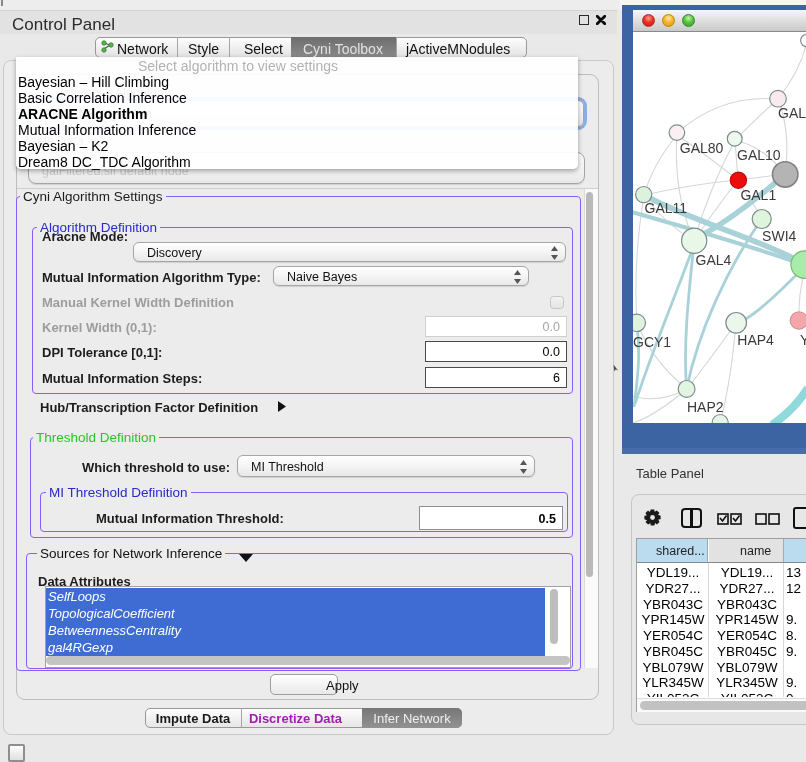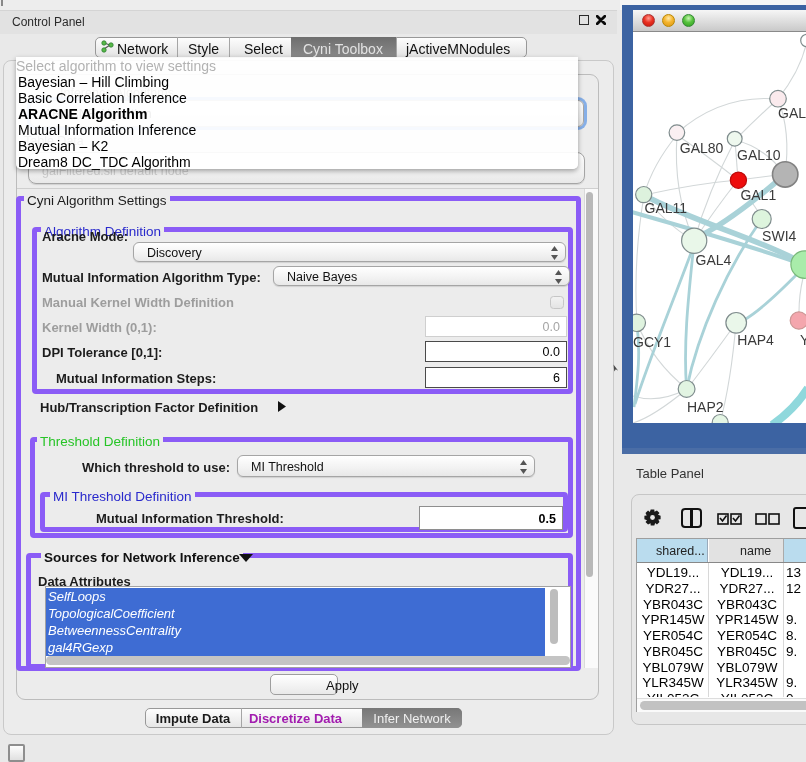--- a/index.html
+++ b/index.html
@@ -1,39 +1,39 @@
 <!DOCTYPE html>
 <html><head>
 <meta charset="utf-8">
 <style>
   * { margin:0; padding:0; box-sizing:border-box; }
   html,body { width:806px; height:762px; overflow:hidden; }
   body { position:relative; background:#e9e9e9; font-family:"Liberation Sans",sans-serif; }
   .abs { position:absolute; }
   .lbl { font-size:13px; font-weight:bold; color:#1c1c1c; white-space:nowrap; }
   .dis { color:#9d9d9d !important; }
-  .tbox { position:absolute; border:5px solid #8b5cf6; border-radius:4px; }
+  .tbox { position:absolute; border:1px solid #8b5cf6; border-radius:4px; }
   .tbox > span { position:absolute; top:-8px; font-size:13.5px; background:#ececec; padding:0 3px; white-space:nowrap; }
   .combo { position:absolute; border:1px solid #a5a5a5; border-radius:6px;
            background:linear-gradient(#ffffff,#f2f2f2 60%,#e8e8e8);
            box-shadow:0 1px 1px rgba(0,0,0,0.12); }
   .combo .ctext { position:absolute; left:13px; top:3px; font-size:12.5px; color:#111; }
   .combo .arrows { position:absolute; right:6px; top:2px; width:9px; }
   .field { position:absolute; background:#fff; }
   .field span { position:absolute; right:6px; top:3px; font-size:12.5px; }
   svg { display:block; }
 </style>
 </head>
 <body>
 
 <div class="abs" style="left:0;top:0;width:620px;height:10px;background:#ededed;"></div>
 <div class="abs" style="left:620px;top:0;width:186px;height:10px;background:#f6f6f6;"></div>
 <div class="abs" style="left:1px;top:0;width:2px;height:6px;background:#888;"></div>
 <div class="abs" style="left:0;top:10px;width:617px;height:24px;background:#e2e2e2;border-top:1px solid #d4d4d4;"></div>
-<div class="abs" style="left:12px;top:15px;font-size:12px;color:#2b2b2b;">Control Panel</div>
+<div class="abs" style="left:12px;top:15px;font-size:17px;color:#2b2b2b;">Control Panel</div>
 
 <div class="abs" style="left:579px;top:14.5px;width:10px;height:10px;border:1.6px solid #2a2a2a;"></div>
 <svg class="abs" style="left:596px;top:15px;" width="10" height="10" viewBox="0 0 10 10">
   <path d="M1.2,1.2 L8.8,8.8 M8.8,1.2 L1.2,8.8" stroke="#0a0a0a" stroke-width="2.8" stroke-linecap="round"></path>
 </svg>
 
 <div class="abs" style="left:95px;top:37px;width:432px;height:21px;border:1px solid #989898;border-radius:5px;background:linear-gradient(#fdfdfd,#e3e3e3);"></div>
 <div class="abs" style="left:177px;top:37px;width:1px;height:21px;background:#a5a5a5;"></div>
 <div class="abs" style="left:229px;top:37px;width:1px;height:21px;background:#a5a5a5;"></div>
 <div class="abs" style="left:291px;top:37px;width:105px;height:21px;background:linear-gradient(#6e6e6e,#8a8a8a);"></div>
@@ -75,38 +75,38 @@
 </div>
 <div class="lbl abs" style="left:42px;top:229px;text-align:center;">Aracne Mode:</div>
 <div class="combo" style="left:133px;top:242px;width:433px;height:20px;">
   <span class="ctext">Discovery</span>
   <svg class="arrows" width="9" height="16" viewBox="0 0 9 16">
       <path d="M4.5,1 L8,6 L1,6 Z" fill="#555"></path>
       <path d="M4.5,15 L1,10 L8,10 Z" fill="#555"></path>
     </svg>
 </div>
 <div class="lbl abs" style="left:42px;top:270px;">Mutual Information Algorithm Type:</div>
-<div class="combo" style="left:273px;top:266px;width:297px;height:20px;">
+<div class="combo" style="left:273px;top:266px;width:256px;height:20px;">
   <span class="ctext">Naive Bayes</span>
   <svg class="arrows" width="9" height="16" viewBox="0 0 9 16">
       <path d="M4.5,1 L8,6 L1,6 Z" fill="#555"></path>
       <path d="M4.5,15 L1,10 L8,10 Z" fill="#555"></path>
     </svg>
 </div>
 <div class="lbl abs dis" style="left:42px;top:295px;">Manual Kernel Width Definition</div>
 <div class="abs" style="left:550px;top:296px;width:14px;height:13px;border:1px solid #c6c6c6;border-radius:3.5px;background:linear-gradient(#f2f2f2,#e4e4e4);"></div>
 <div class="lbl abs dis" style="left:42px;top:320px;">Kernel Width (0,1):</div>
 <div class="field" style="left:425px;top:316px;width:142px;height:21px;border:1px solid #cfcfcf;">
   <span style="color:#a5a5a5;">0.0</span>
 </div>
 <div class="lbl abs" style="left:42px;top:345px;">DPI Tolerance [0,1]:</div>
 <div class="field" style="left:425px;top:341px;width:142px;height:21px;border:1px solid #4a4a4a;">
   <span style="color:#000;">0.0</span>
 </div>
-<div class="lbl abs" style="left:56px;top:371px;">Mutual Information Steps:</div>
+<div class="lbl abs" style="left:42px;top:371px;">Mutual Information Steps:</div>
 <div class="field" style="left:425px;top:367px;width:142px;height:21px;border:1px solid #4a4a4a;">
   <span style="color:#000;">6</span>
 </div>
 
 <div class="lbl abs" style="left:40px;top:400px;font-size:13px;">Hub/Transcription Factor Definition</div>
 <svg class="abs" style="left:276px;top:400px;" width="11" height="13" viewBox="0 0 11 13">
     <path d="M2,1 L10,6.5 L2,12 Z" fill="#111"></path>
   </svg>
 
 <div class="tbox" style="left:30px;top:437px;width:543px;height:101px;">
@@ -122,21 +122,21 @@
 </div>
 <div class="tbox" style="left:40px;top:492px;width:528px;height:40px;">
   <span style="left:5px;color:#2929cc;">MI Threshold Definition</span>
 </div>
 <div class="lbl abs" style="left:51px;top:511px;padding-left:45px;">Mutual Information Threshold:</div>
 <div class="field" style="left:419px;top:506px;width:144px;height:24px;border:1px solid #8e8e8e;">
   <span style="color:#000;top:5px;font-weight:bold;">0.5</span>
 </div>
 
 <div class="tbox" style="left:26px;top:553px;width:547px;height:116px;">
-  <span style="left:10px;color:#111;font-weight:bold;">Sources for Network Inference</span>
+  <span style="left:10px;color:#111;font-weight:normal;">Sources for Network Inference</span>
 </div>
 <svg class="abs" style="left:238px;top:552px;" width="16" height="11" viewBox="0 0 16 11">
     <path d="M1,2 L15,2 L8,10 Z" fill="#111"></path>
   </svg>
 <div class="lbl abs" style="left:38px;top:574px;font-size:13px;">Data Attributes</div>
 
 <div class="abs" style="left:45px;top:586px;width:526px;height:82px;background:#ffffff;border:1px solid #a2a2a2;"></div>
 <div class="abs" style="left:46px;top:588px;width:499px;height:68px;background:#3e6cd3;"></div>
 <div class="abs" style="left:48px;top:588px;font-size:13px;color:#fff;line-height:17px;font-style:italic;">SelfLoops<br>TopologicalCoefficient<br>BetweennessCentrality<br>gal4RGexp</div>
 <div class="abs" style="left:550px;top:589px;width:8px;height:55px;background:#bdbdbd;border-radius:4px;"></div>
@@ -148,21 +148,21 @@
 <div class="abs" style="left:145px;top:708px;width:317px;height:20px;border:1px solid #989898;border-radius:5px;background:linear-gradient(#fdfdfd,#e6e6e6);"></div>
 <div class="abs" style="left:241px;top:708px;width:1px;height:20px;background:#a5a5a5;"></div>
 <div class="abs" style="left:362px;top:708px;width:100px;height:20px;background:linear-gradient(#777777,#929292);border-radius:0 5px 5px 0;"></div>
 <div class="abs" style="left:145px;top:711px;width:96px;text-align:center;font-size:13px;font-weight:bold;color:#1a1a1a;">Impute Data</div>
 <div class="abs" style="left:241px;top:711px;width:109px;text-align:center;font-size:13px;font-weight:bold;color:#a21caf;">Discretize Data</div>
 <div class="abs" style="left:362px;top:711px;width:100px;text-align:center;font-size:13px;color:#efefef;">Infer Network</div>
 
 <div class="abs" style="left:8px;top:744px;width:17px;height:18px;border:2px solid #8e8e8e;border-radius:2px;background:linear-gradient(#fdfdfd,#e0e0e0);"></div>
 
 <div class="abs" style="left:16px;top:57px;width:562px;height:112px;background:rgba(255,255,255,0.93);border-radius:0 0 5px 5px;box-shadow:0 2px 5px rgba(0,0,0,0.35);"></div>
-<div class="abs" style="left:16px;top:58px;width:444px;font-size:14px;color:#b2b2b2;">Select algorithm to view settings</div>
+<div class="abs" style="left:16px;top:58px;width:444px;text-align:center;font-size:14px;color:#b2b2b2;">Select algorithm to view settings</div>
 <div class="abs" style="left:18px;top:74px;font-size:14px;color:#000;line-height:16px;">Bayesian – Hill Climbing<br>Basic Correlation Inference<br><b>ARACNE Algorithm</b><br>Mutual Information Inference<br>Bayesian – K2<br>Dream8 DC_TDC Algorithm</div>
 
 <svg class="abs" style="left:612px;top:364px;" width="7" height="10" viewBox="0 0 7 10">
     <path d="M1.5,0.5 L2.3,7.5 L3.8,5.2 L6.2,6.8 Z" fill="#4a4a4a"></path>
   </svg>
 
 <div class="abs" style="left:622px;top:5px;width:184px;height:443px;background:#3c63a2;"></div>
 <div class="abs" style="left:622px;top:448px;width:184px;height:6px;background:#4a6da6;"></div>
 <div class="abs" style="left:633px;top:10px;width:173px;height:22px;background:linear-gradient(#f6f6f6,#c9c9c9);border-bottom:1px solid #8a8a8a;"></div>
 <div class="abs" style="left:642px;top:14px;width:13px;height:13px;border-radius:50%;background:radial-gradient(circle at 50% 30%,#ff9a90 0%,#ea3223 45%,#c41408 100%);border:0.5px solid #a33;"></div>

